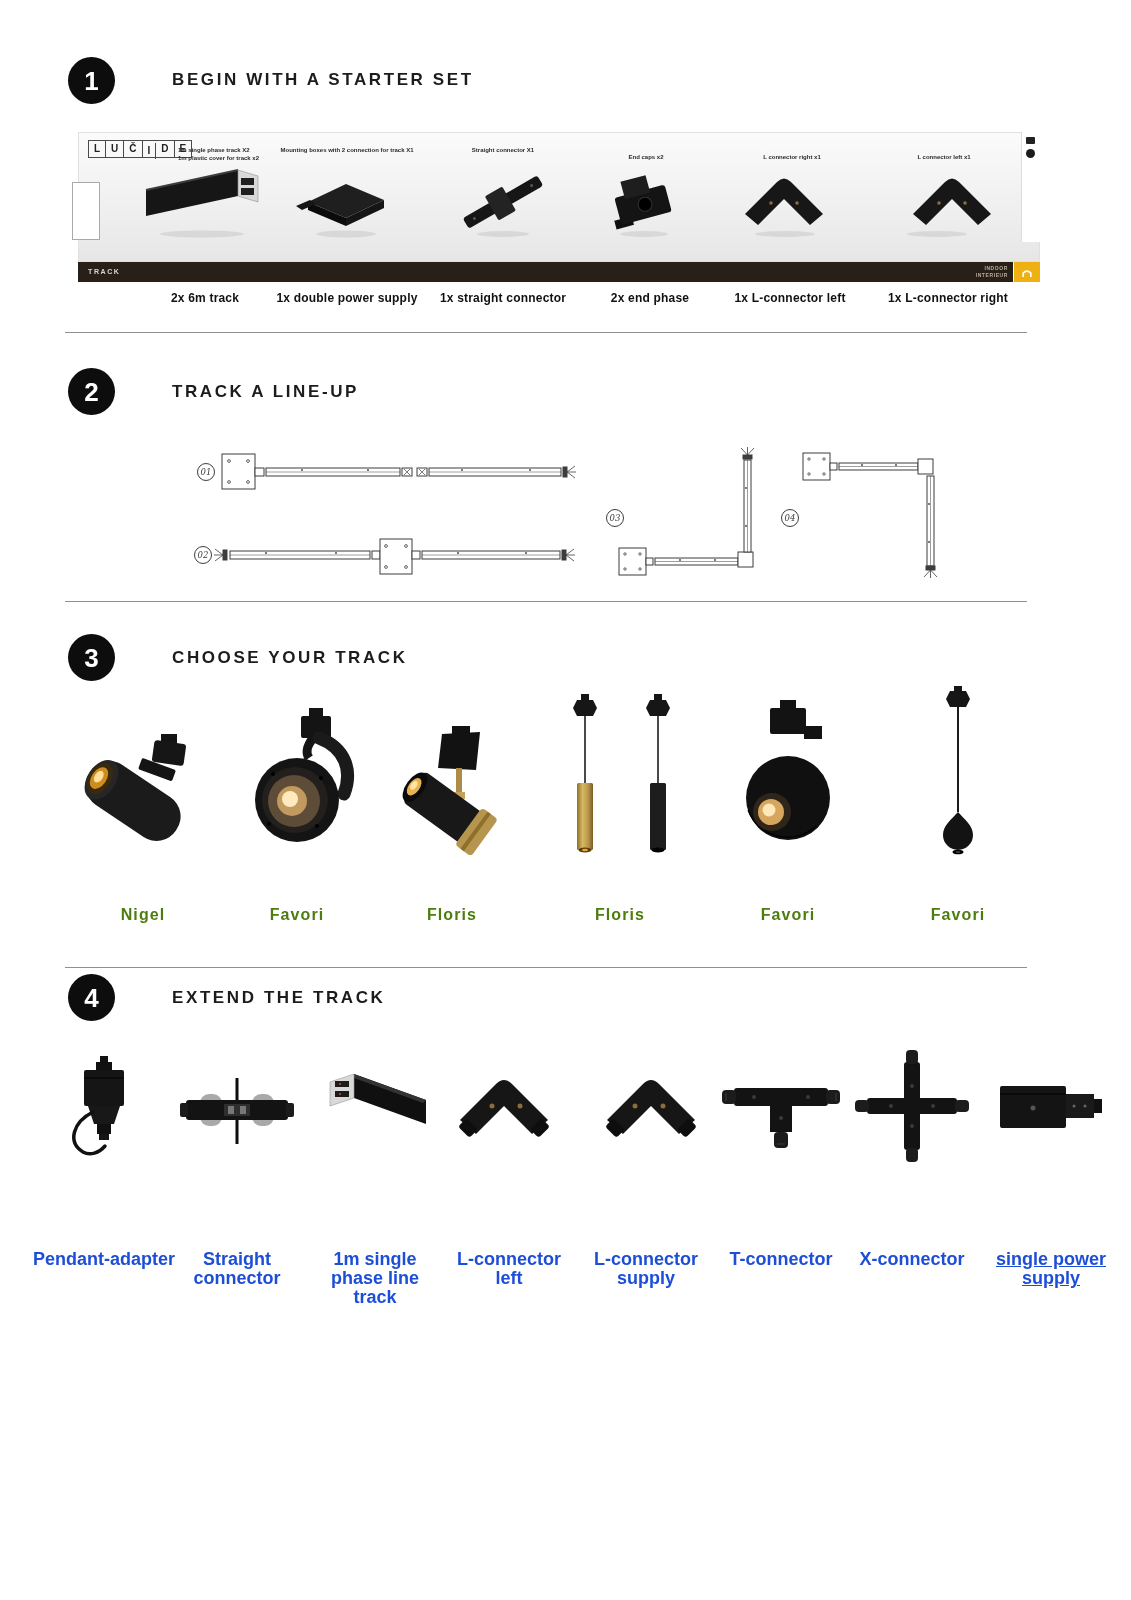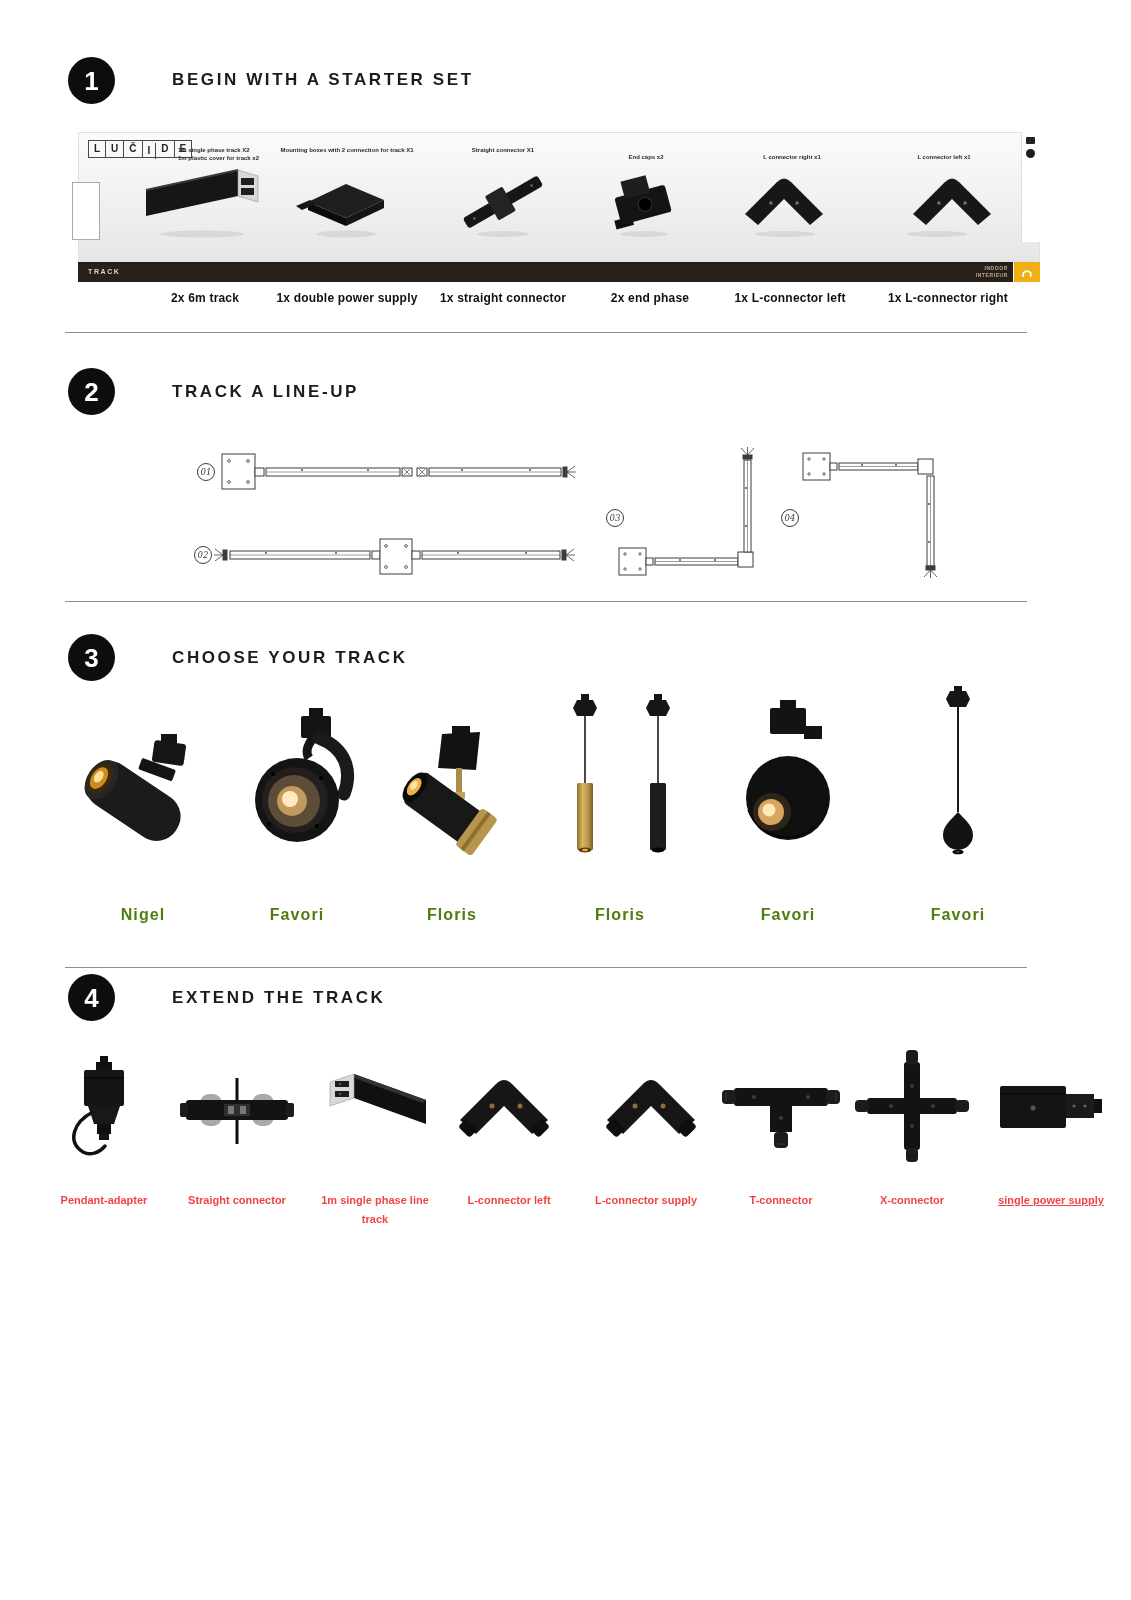--- a/index.html
+++ b/index.html
@@ -31,21 +31,21 @@
   .badge-yellow{position:absolute;right:0;top:0;width:26px;height:20px;background:#eeb111;border-left:1px solid #fff;display:flex;align-items:center;justify-content:center;}
 
   .slabel{position:absolute;top:291px;transform:translateX(-50%);font-size:12px;font-weight:bold;color:#111;white-space:nowrap;letter-spacing:.2px;}
 
   .lineups{position:absolute;left:190px;top:438px;width:760px;height:142px;}
 
   .lamp-img{position:absolute;top:686px;width:160px;height:172px;}
   .lamp-name{position:absolute;top:866px;width:160px;text-align:center;font-size:16px;font-weight:bold;letter-spacing:1.1px;color:#4d7c0f;margin-top:40px;}
 
   .ext-img{position:absolute;top:1048px;width:130px;height:124px;}
-  .ext-label{position:absolute;top:1191px;transform:translateX(-50%);text-align:center;font-size:11px;font-weight:bold;line-height:19px;color:#ef4444;}
+  .ext-label{position:absolute;top:1250px;transform:translateX(-50%);text-align:center;font-size:18px;font-weight:bold;line-height:19px;color:#1d4ed8;}
   .ew1{width:160px;} .ew2{width:100px;} .ew3{width:120px;} .ew4{width:112px;}
   .ew5{width:112px;} .ew6{width:130px;} .ew7{width:130px;} .ew8{width:112px;}
 
   svg text.lu{font-family:"DejaVu Serif",serif;font-style:italic;font-size:8.5px;fill:#3d3d3d;}
 </style>
 </head>
 <body>
 
 <div class="page">
 

